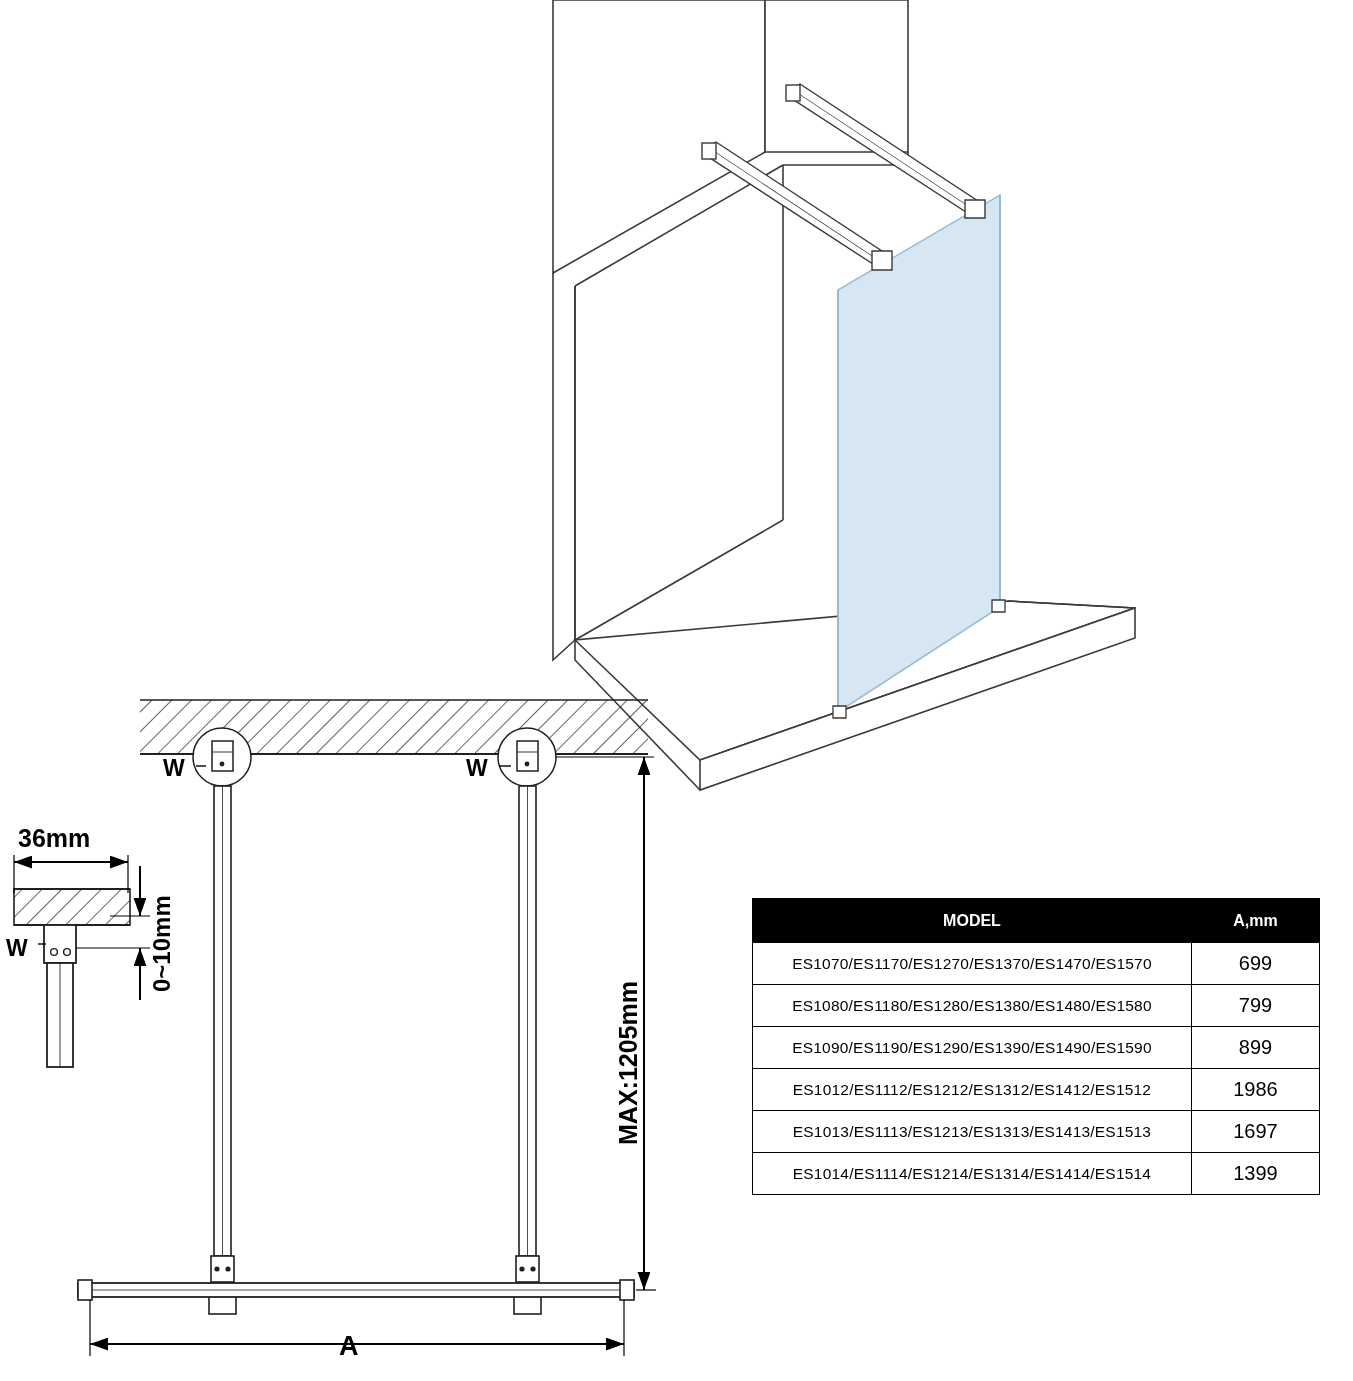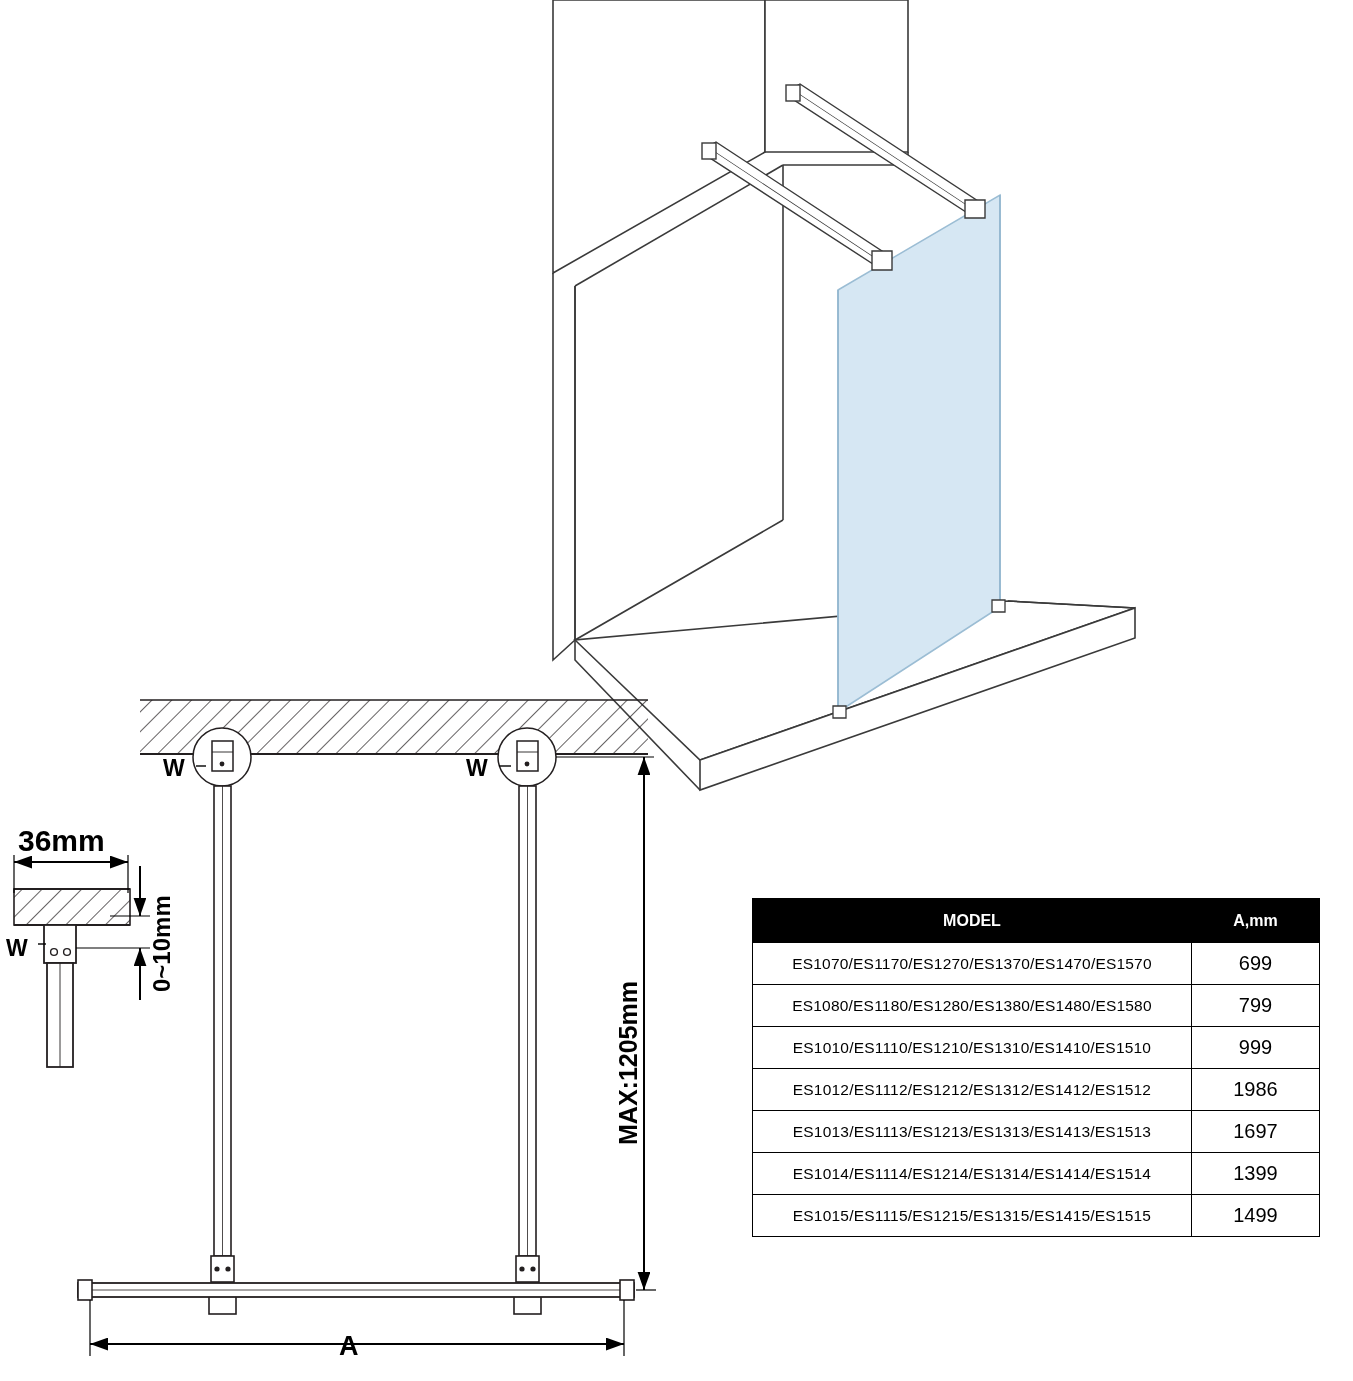--- a/index.html
+++ b/index.html
@@ -26,21 +26,21 @@
   
   .dimtext {
     position: absolute;
     font-weight: bold;
     font-family: "Liberation Sans", sans-serif;
     color: #000;
     white-space: nowrap;
   }
   #label-36mm {
     left: 18px; top: 824px;
-    font-size: 30px;
+    font-size: 25px;
     letter-spacing: 0px;
   }
   #label-gap {
     left: 148px; top: 872px;
     font-size: 24px;
     transform-origin: left top;
     transform: rotate(-90deg) translate(-120px, 0px);
   }
   #label-w-left {
     left: 6px; top: 935px;
@@ -279,33 +279,29 @@
   <tbody id="table-body">
       <tr>
         <td class="model-cell"><span>ES1070/ES1170/ES1270/ES1370/ES1470/</span><span class="bold-seg">ES1570</span></td>
         <td class="a-cell">699</td>
       </tr>
       <tr>
         <td class="model-cell"><span>ES1080/ES1180/ES1280/ES1380/ES1480/</span><span class="bold-seg">ES1580</span></td>
         <td class="a-cell">799</td>
       </tr>
       <tr>
-        <td class="model-cell"><span>ES1010/ES1110/ES1210/ES1310/ES1410/</span><span class="bold-seg">ES1510</span></td>
-        <td class="a-cell">999</td>
+        <td class="model-cell"><span>ES1090/ES1190/ES1290/ES1390/ES1490/</span><span class="bold-seg">ES1590</span></td>
+        <td class="a-cell">899</td>
       </tr>
       <tr>
         <td class="model-cell"><span>ES1012/ES1112/ES1212/ES1312/ES1412/</span><span class="bold-seg">ES1512</span></td>
         <td class="a-cell">1986</td>
       </tr>
       <tr>
         <td class="model-cell"><span>ES1013/ES1113/ES1213/ES1313/ES1413/</span><span class="bold-seg">ES1513</span></td>
         <td class="a-cell">1697</td>
       </tr>
       <tr>
         <td class="model-cell"><span>ES1014/ES1114/ES1214/ES1314/ES1414/</span><span class="bold-seg">ES1514</span></td>
         <td class="a-cell">1399</td>
       </tr>
-      <tr>
-        <td class="model-cell"><span>ES1015/ES1115/ES1215/ES1315/ES1415/</span><span class="bold-seg">ES1515</span></td>
-        <td class="a-cell">1499</td>
-      </tr>
     </tbody>
 </table>
 
 </body></html>

